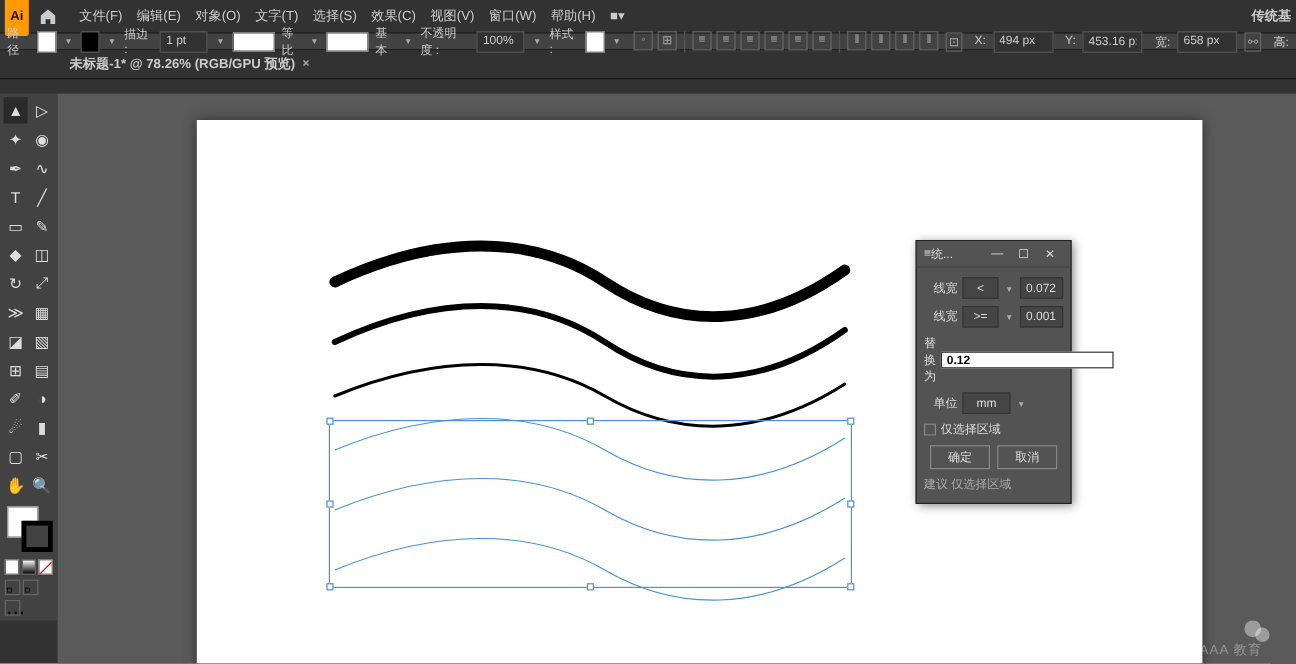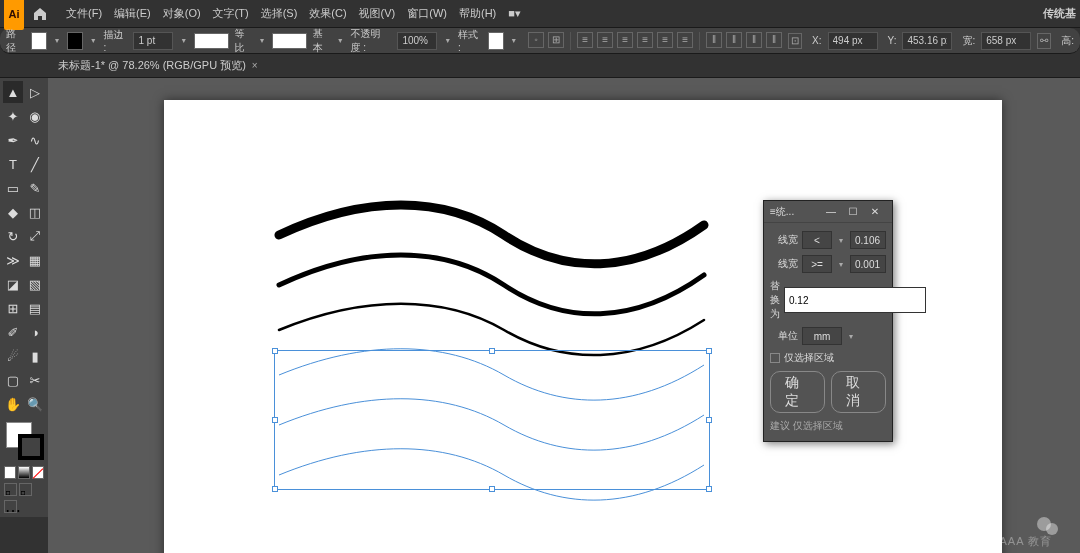--- a/index.html
+++ b/index.html
@@ -2,35 +2,35 @@
 <html><head>
 <meta charset="utf-8">
 <style>
 *{margin:0;padding:0;box-sizing:border-box;font-family:"Microsoft YaHei",sans-serif;}
 body{background:#323232;width:1080px;height:553px;overflow:hidden;position:relative;}
 .menubar{height:28px;background:#323232;display:flex;align-items:center;padding:0 4px;color:#ccc;font-size:11px;border-bottom:1px solid #1a1a1a;}
 .ai-logo{width:20px;height:32px;background:#ff9a00;color:#2d0b00;font-weight:bold;display:flex;align-items:center;justify-content:center;font-size:11px;border-radius:2px;margin-right:6px;}
 .home-icon{width:20px;height:20px;display:flex;align-items:center;justify-content:center;margin-right:10px;color:#ccc;}
 .menu-item{padding:0 6px;cursor:pointer;}
 .menubar-right{margin-left:auto;color:#ccc;font-weight:bold;}
-.control-bar{height:26px;background:#424242;display:flex;align-items:center;padding:0 6px;color:#ccc;font-size:10px;border-bottom:1px solid #1a1a1a;gap:6px;border-radius:10px;}
+.control-bar{height:14px;background:#424242;display:flex;align-items:center;padding:0 6px;color:#ccc;font-size:10px;border-bottom:1px solid #1a1a1a;gap:6px;}
 .cb-label{margin-right:2px;}
 .cb-swatch{width:18px;height:18px;border:1px solid #666;}
 .cb-swatch.white{background:#fff;}
 .cb-swatch.black{background:#000;}
 .cb-input{background:#323232;border:1px solid #555;color:#ccc;height:18px;padding:0 4px;font-size:10px;width:50px;}
 .cb-input.sm{width:40px;}
 .cb-arrow{width:10px;height:18px;display:flex;align-items:center;justify-content:center;color:#aaa;font-size:8px;}
 .cb-sep{width:1px;height:18px;background:#555;margin:0 2px;}
 .cb-preset{width:40px;height:16px;background:#fff;border:1px solid #666;}
 .cb-icons{display:flex;gap:4px;margin-left:4px;}
 .cb-icon{width:16px;height:16px;border:1px solid #666;display:flex;align-items:center;justify-content:center;font-size:10px;color:#aaa;}
 .cb-readout{margin-left:4px;}
 .tab-bar{height:24px;background:#323232;display:flex;align-items:center;padding:0 50px;color:#ccc;font-size:11px;border-bottom:1px solid #1a1a1a;}
-.tab{padding:0 8px;display:flex;align-items:center;gap:6px;}
+.tab{padding:0 8px;display:flex;align-items:center;gap:6px;font-weight:bold;}
 .tab-close{font-size:10px;color:#aaa;}
 .toolbox{position:absolute;left:0;top:78px;width:48px;background:#424242;padding:2px;}
 .tool-row{display:flex;}
 .tool{width:22px;height:22px;display:flex;align-items:center;justify-content:center;color:#ddd;font-size:13px;cursor:pointer;margin:1px;position:relative;}
 .tool.sel{background:#2a2a2a;}
 .tool-swatches{position:relative;width:44px;height:40px;margin:4px 2px;}
 .swatch-fill{position:absolute;width:26px;height:26px;background:#fff;border:1px solid #888;left:2px;top:2px;}
 .swatch-stroke{position:absolute;width:26px;height:26px;background:#424242;border:4px solid #000;left:14px;top:14px;}
 .mini-row{display:flex;gap:2px;padding:2px;}
 .mini{width:13px;height:13px;border:1px solid #666;}
@@ -40,25 +40,25 @@
 .sel-handle{position:absolute;width:6px;height:6px;background:#fff;border:1px solid #4a90d9;}
 .dialog{position:absolute;left:763px;top:200px;width:130px;background:#535353;border:1px solid #222;box-shadow:2px 2px 8px rgba(0,0,0,0.5);color:#ddd;font-size:10px;}
 .dlg-title{height:22px;background:#535353;display:flex;align-items:center;padding:0 6px;border-bottom:1px solid #444;position:relative;}
 .dlg-title-text{flex:1;}
 .dlg-winbtn{width:22px;height:18px;display:flex;align-items:center;justify-content:center;cursor:pointer;font-size:10px;}
 .dlg-body{padding:8px 6px;display:flex;flex-direction:column;gap:6px;}
 .dlg-row{display:flex;align-items:center;gap:4px;}
 .dlg-label{width:28px;text-align:right;}
 .dlg-select{background:#454545;border:1px solid #333;color:#ddd;height:18px;width:30px;font-size:10px;display:flex;align-items:center;justify-content:center;}
 .dlg-value{background:#454545;border:1px solid #333;color:#ddd;height:18px;flex:1;padding:0 4px;font-size:10px;display:flex;align-items:center;}
-.dlg-input{background:#fff;border:1px solid #333;color:#000;height:26px;flex:1;padding:0 4px;font-size:10px;}
+.dlg-input{background:#fff;border:1px solid #333;color:#000;height:14px;flex:1;padding:0 4px;font-size:10px;font-weight:bold;}
 .dlg-check{display:flex;align-items:center;gap:4px;}
 .dlg-checkbox{width:10px;height:10px;border:1px solid #888;}
 .dlg-btns{display:flex;gap:6px;justify-content:center;}
-.dlg-btn{border:1px solid #888;border-radius:10px;padding:2px 14px;font-size:14px;color:#ddd;cursor:pointer;}
+.dlg-btn{border:1px solid #888;border-radius:0;padding:2px 14px;font-size:10px;color:#ddd;cursor:pointer;}
 .dlg-hint{color:#aaa;font-size:10px;}
 .watermark{position:absolute;right:20px;bottom:15px;color:rgba(255,255,255,0.5);font-size:22px;font-weight:300;display:flex;align-items:center;gap:8px;}
 .wm-sub{position:absolute;right:28px;bottom:4px;color:rgba(255,255,255,0.35);font-size:11px;letter-spacing:1px;}
 </style>
 </head>
 <body>
 
 <div class="menubar">
   <div class="ai-logo">Ai</div>
   <div class="home-icon">
@@ -243,21 +243,21 @@
     <span class="dlg-title-text">统...</span>
     <span class="dlg-winbtn">—</span>
     <span class="dlg-winbtn">☐</span>
     <span class="dlg-winbtn">✕</span>
   </div>
   <div class="dlg-body">
     <div class="dlg-row">
       <span class="dlg-label">线宽</span>
       <div class="dlg-select">&lt;</div>
       <span class="cb-arrow">▾</span>
-      <div class="dlg-value">0.106</div>
+      <div class="dlg-value">0.072</div>
     </div>
     <div class="dlg-row">
       <span class="dlg-label">线宽</span>
       <div class="dlg-select">&gt;=</div>
       <span class="cb-arrow">▾</span>
       <div class="dlg-value">0.001</div>
     </div>
     <div class="dlg-row">
       <span class="dlg-label">替换为</span>
       <input class="dlg-input" value="0.12" style="">

